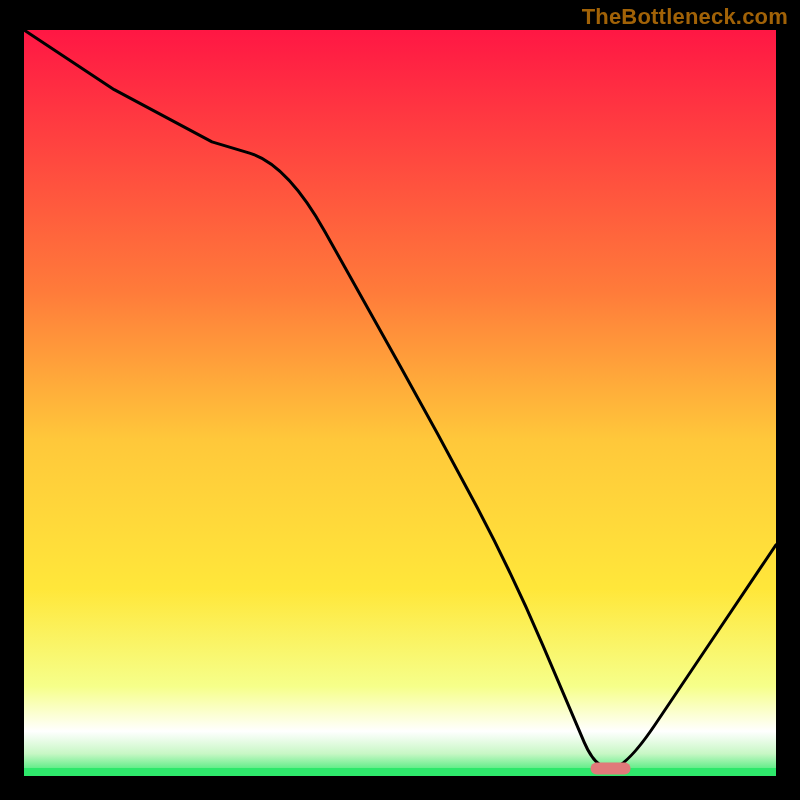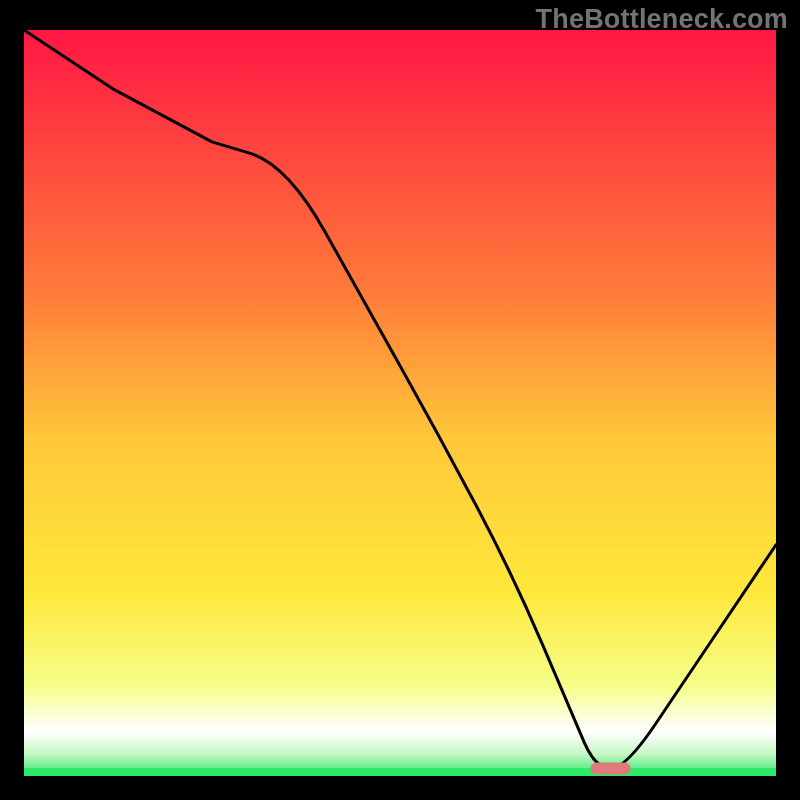--- a/index.html
+++ b/index.html
@@ -14,22 +14,22 @@
   .outer {
     position: relative;
     width: 800px;
     height: 800px;
     background: #000;
   }
   .watermark {
     position: absolute;
     top: 4px;
     right: 12px;
-    color: #737373;
-    font-size: 27px;
+    color: #a16207;
+    font-size: 22px;
     font-weight: 600;
     letter-spacing: 0.2px;
     user-select: none;
   }
   .plot-area {
     position: absolute;
     left: 24px;
     top: 30px;
     width: 752px;
     height: 746px;

